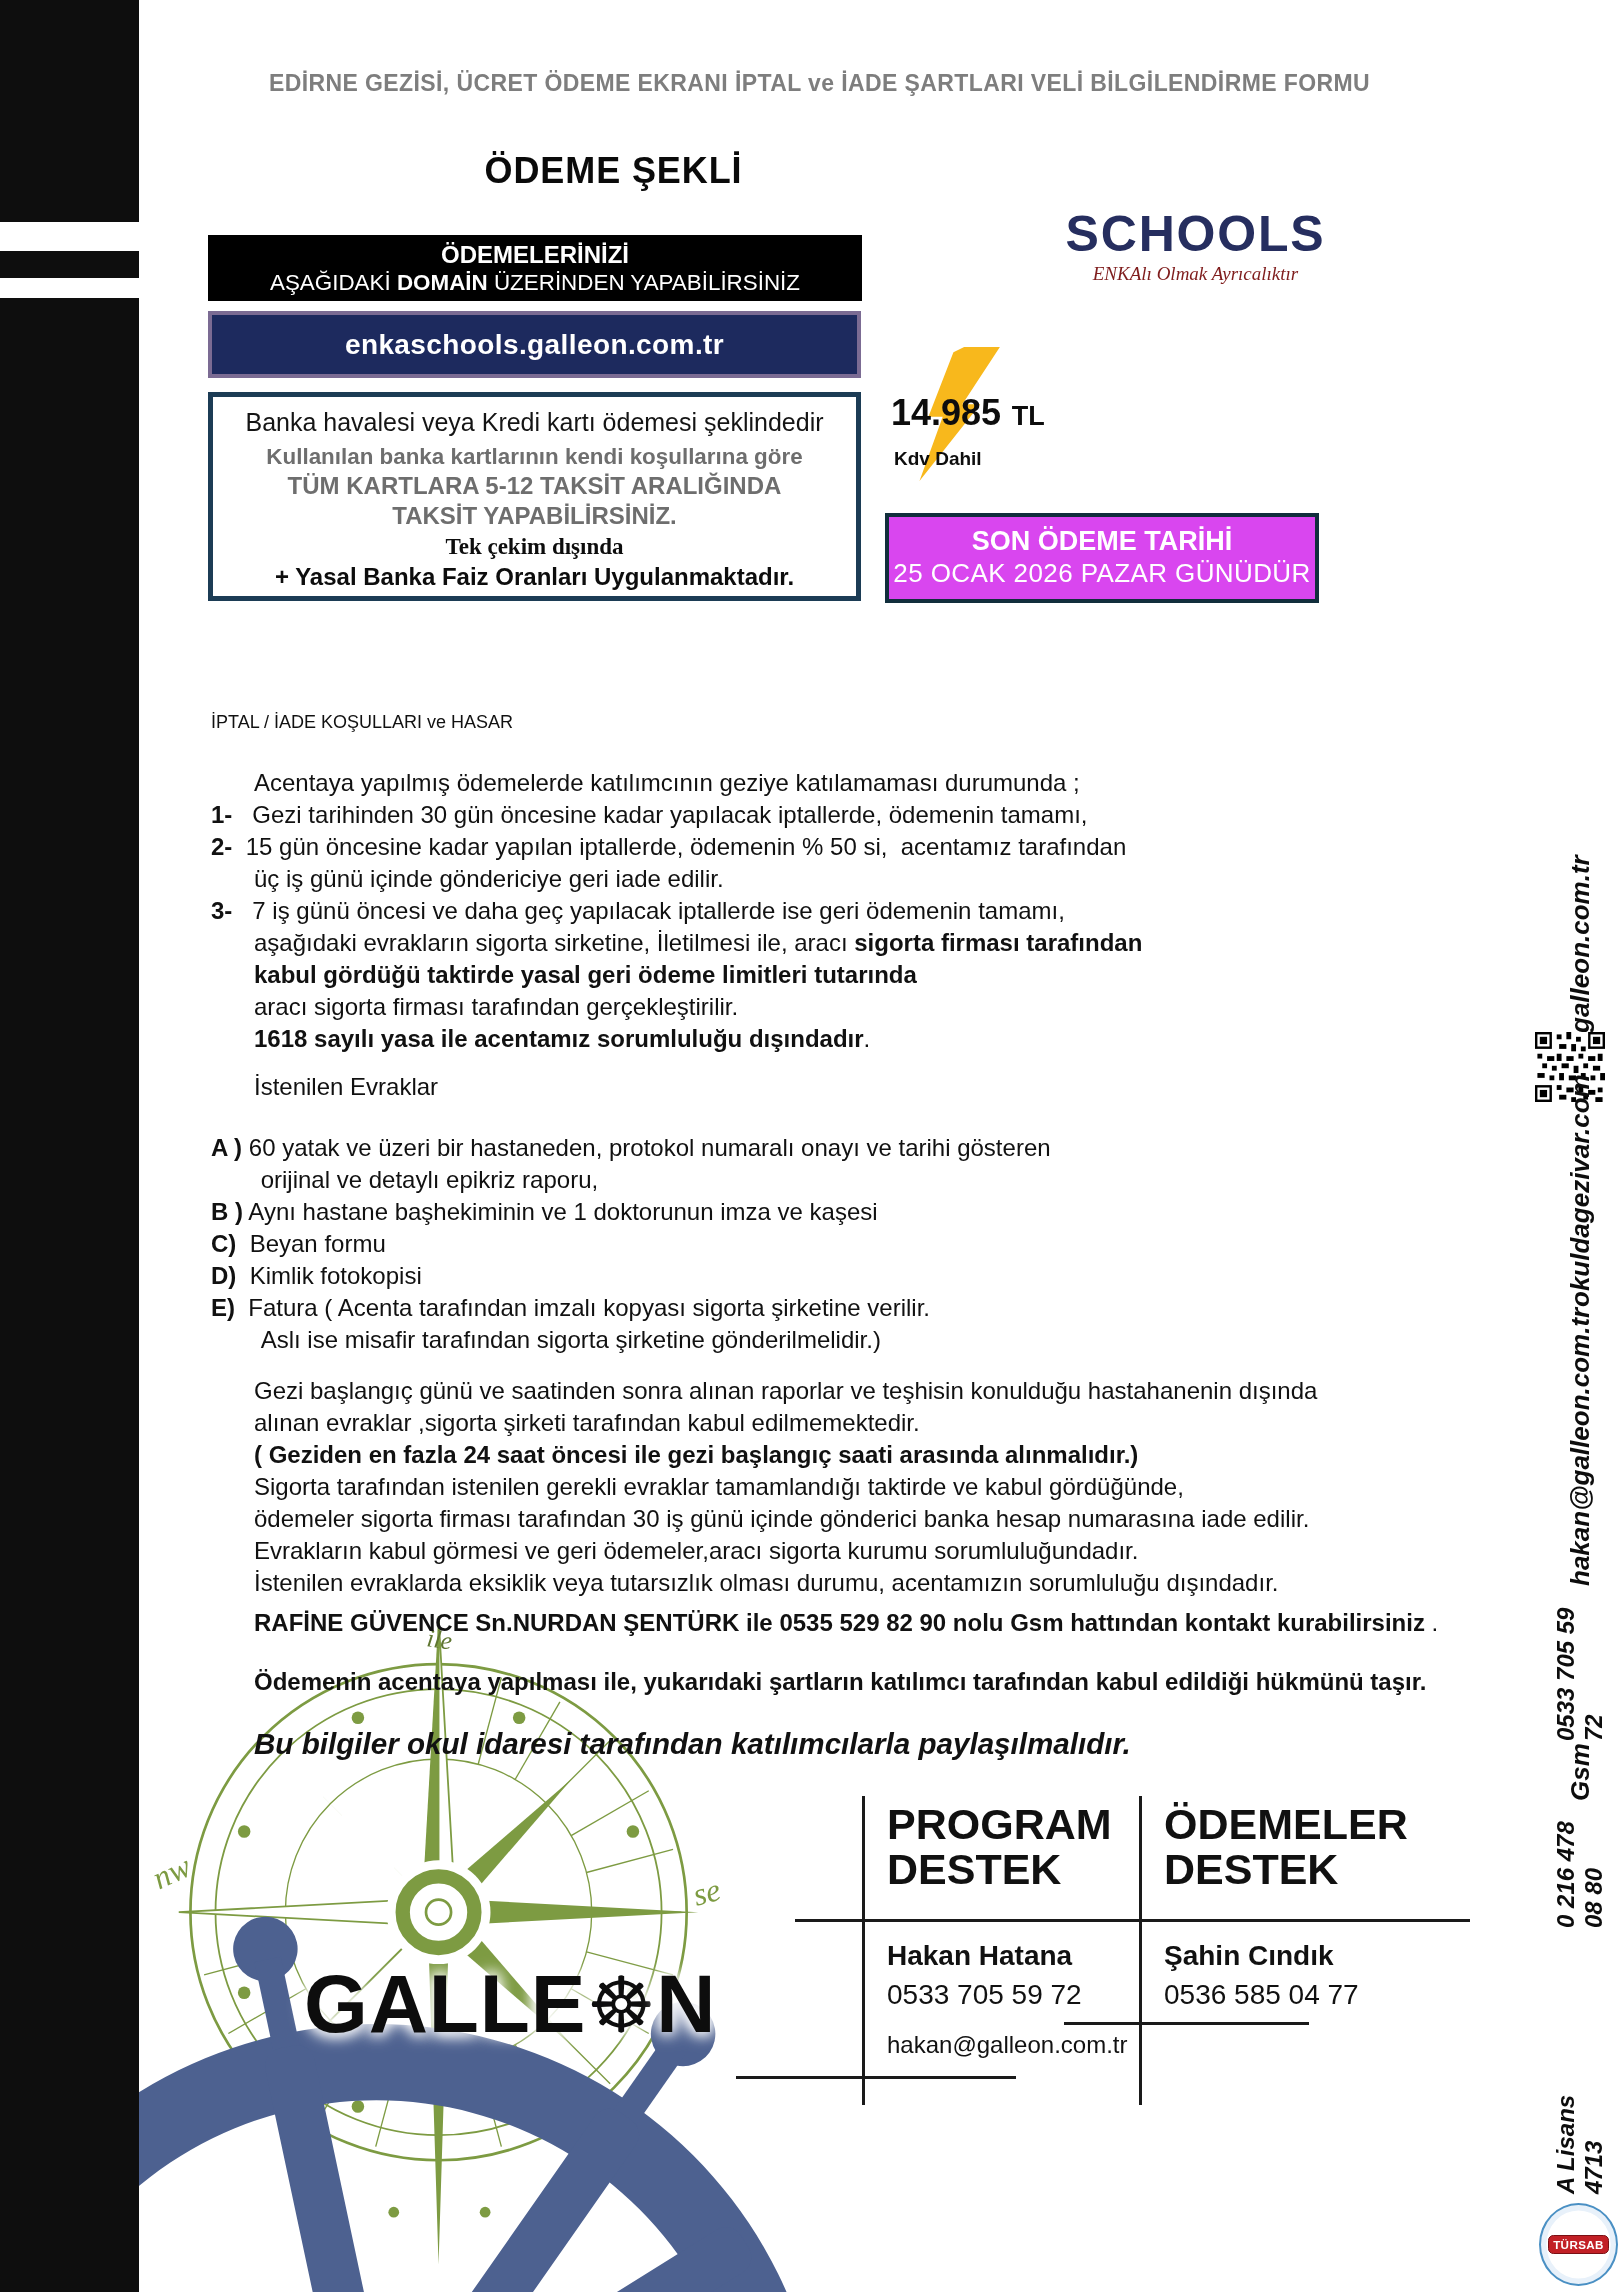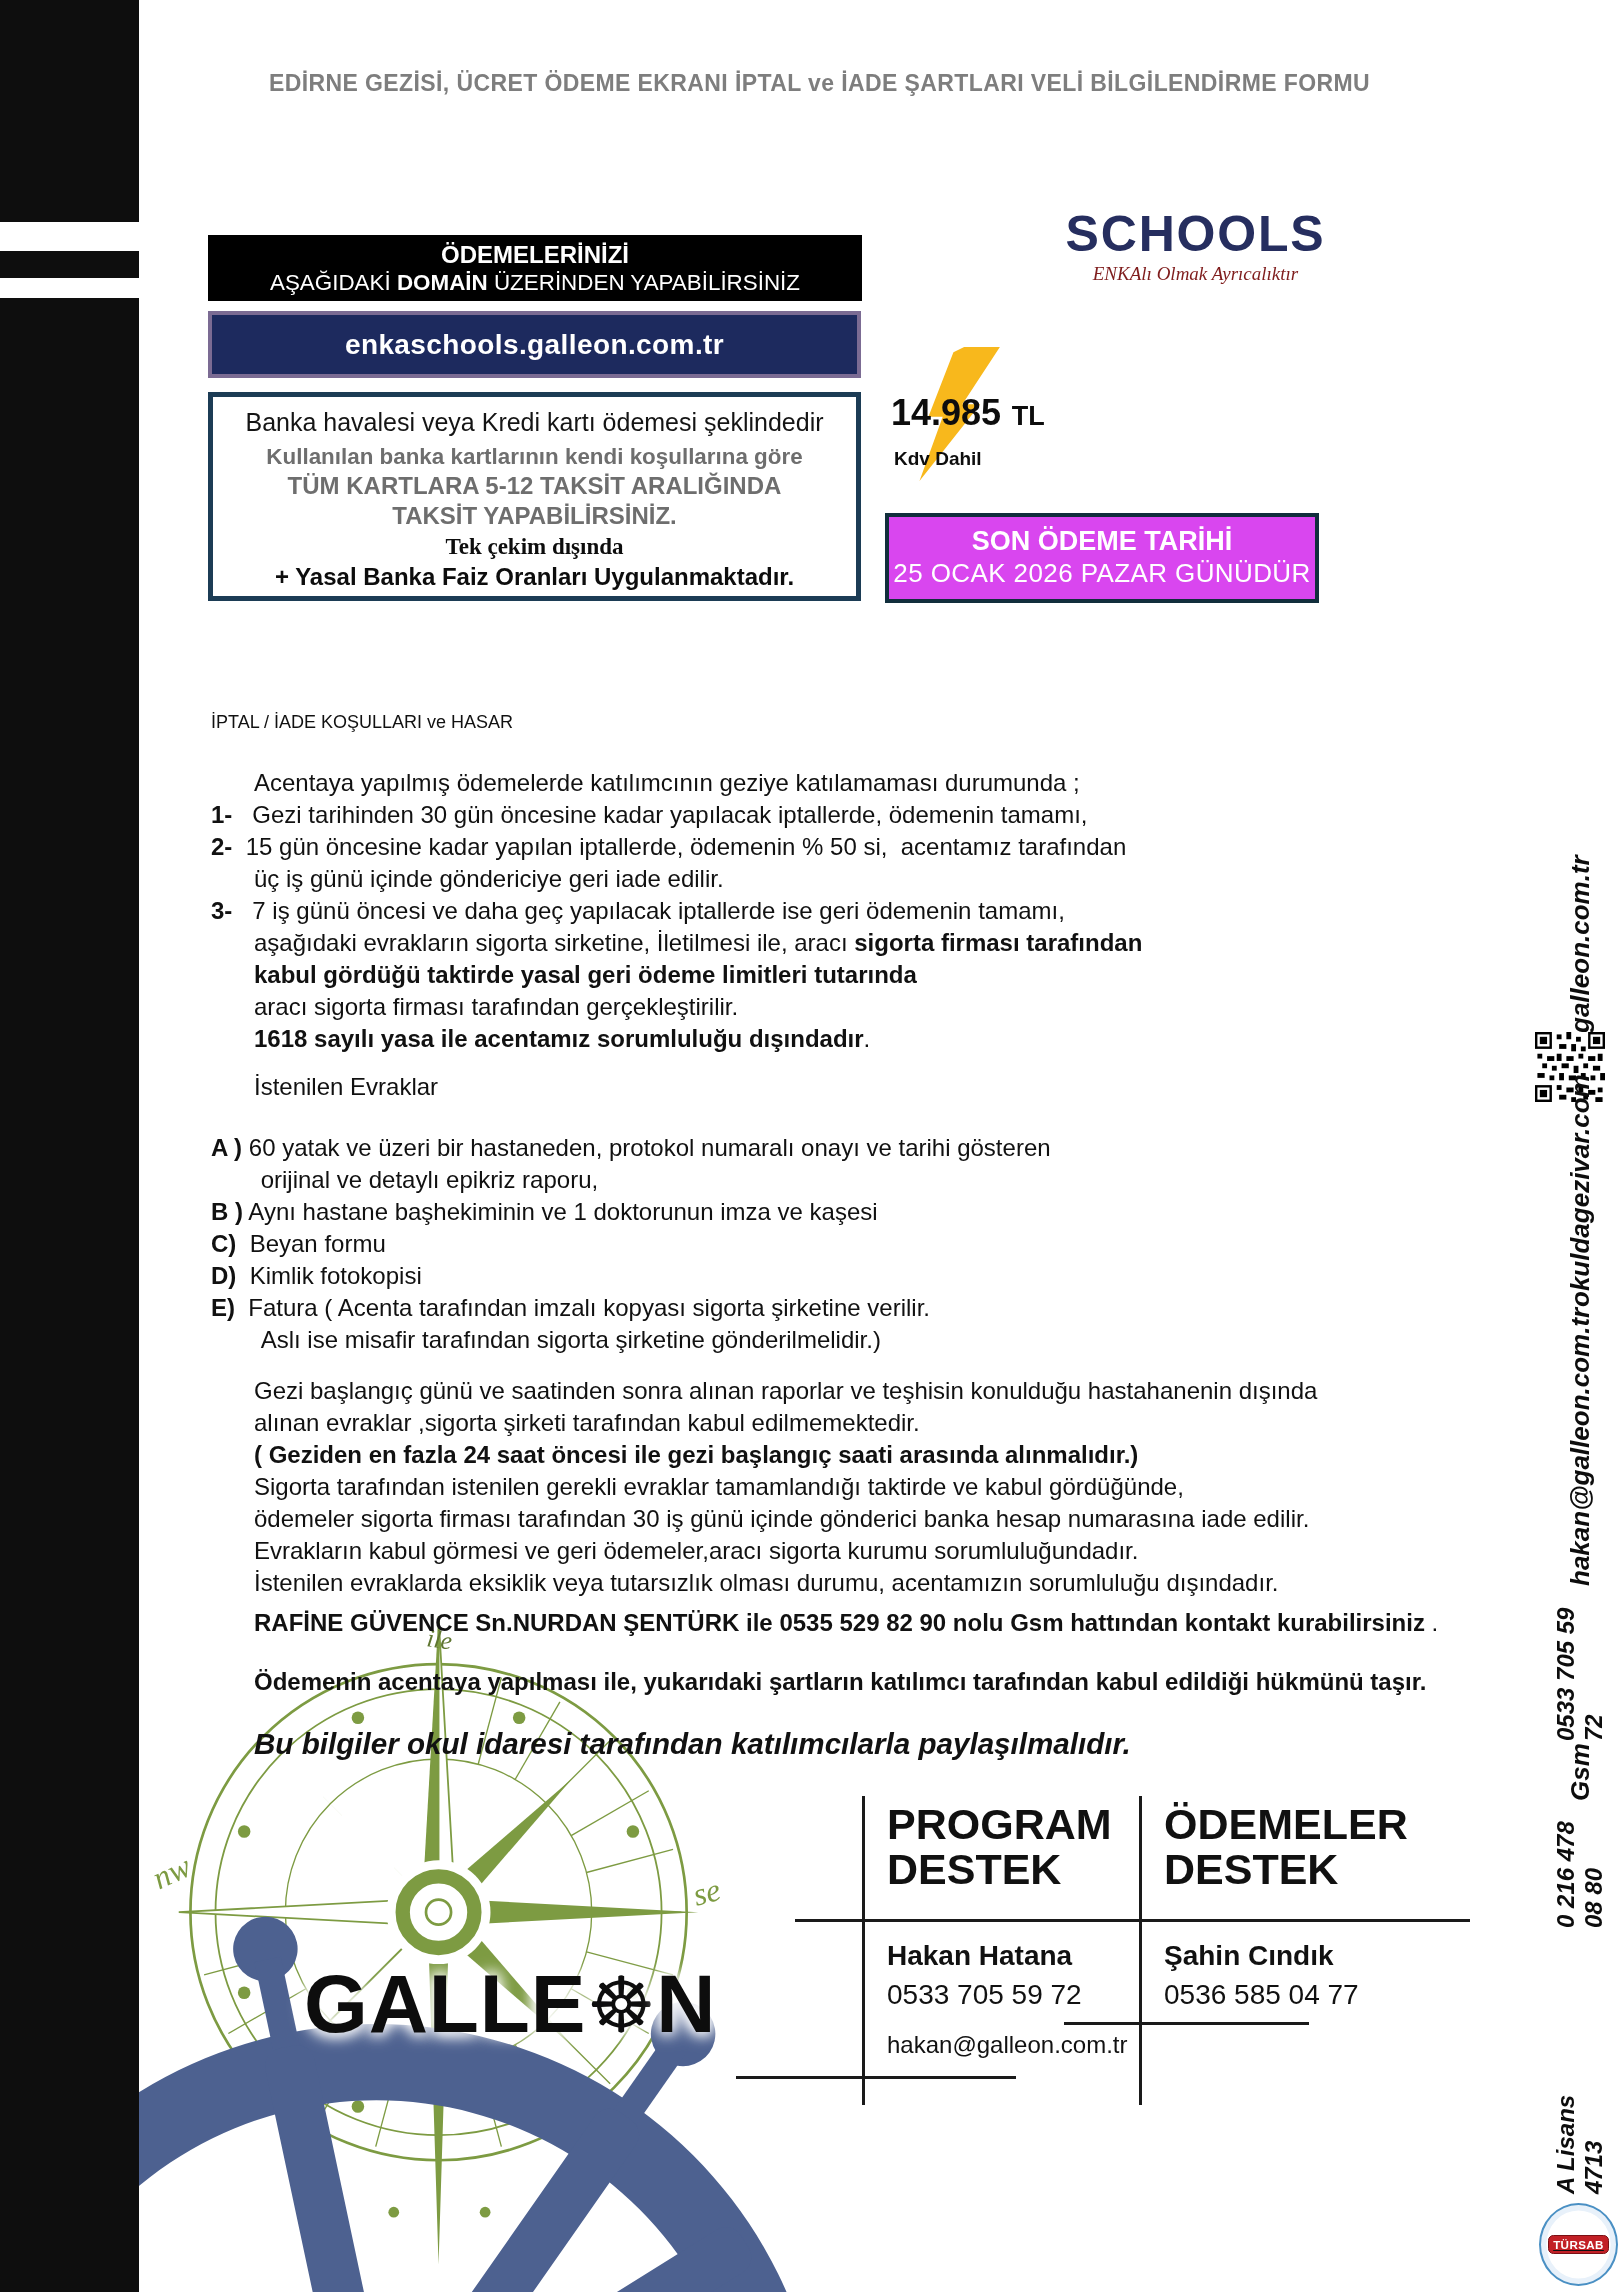--- a/index.html
+++ b/index.html
@@ -78,34 +78,35 @@
   .galleon-text .wheel{font-family:"DejaVu Sans",sans-serif;font-size:77px;}
   svg.compass{left:134px;top:1594px;z-index:1;}
   svg.shipwheel{left:90px;top:1894px;z-index:2;}
 
   
   .vtext{writing-mode:vertical-rl;transform:rotate(180deg);display:flex;align-items:center;
     justify-content:center;font-weight:bold;font-style:italic;color:#0d0d0d;z-index:4;left:1548px;width:64px;}
   .qr{left:1535px;top:1032px;z-index:4;}
   .tursab{left:1539px;top:2203px;width:75px;height:79px;border:2.7px solid #4a90c4;border-radius:50%;
     background:#fff;z-index:4;display:flex;align-items:center;justify-content:center;
-    box-shadow:inset 0 0 0 5.4px #e8f1fa;text-decoration:underline;}
+    box-shadow:inset 0 0 0 5.4px #e8f1fa;}
   .tursab .band{background:#c22026;border:0.9px solid #7a1014;border-radius:5.4px;color:#fff;
     font-size:11.6px;font-weight:bold;padding:1.8px 4.5px;letter-spacing:0.4px;font-style:normal;}
 </style>
 </head>
 <body>
 
 <div class="page">
 
   <div class="abs bar" style="top:0;height:222px;"></div>
   <div class="abs bar" style="top:251px;height:27px;"></div>
   <div class="abs bar" style="top:298px;height:1994px;"></div>
 
   <div class="abs header-title">EDİRNE GEZİSİ, ÜCRET ÖDEME EKRANI İPTAL ve İADE ŞARTLARI VELİ BİLGİLENDİRME FORMU</div>
+  <div class="abs odeme-sekli">ÖDEME ŞEKLİ</div>
 
   <div class="abs black-box">
     <div class="l1">ÖDEMELERİNİZİ</div>
     <div class="l2"><span>AŞAĞIDAKİ </span><span class="b">DOMAİN</span><span> ÜZERİNDEN YAPABİLİRSİNİZ</span></div>
   </div>
 
   <div class="abs domain-box">
     <span>enkaschools.galleon.com.tr</span>
   </div>
 

